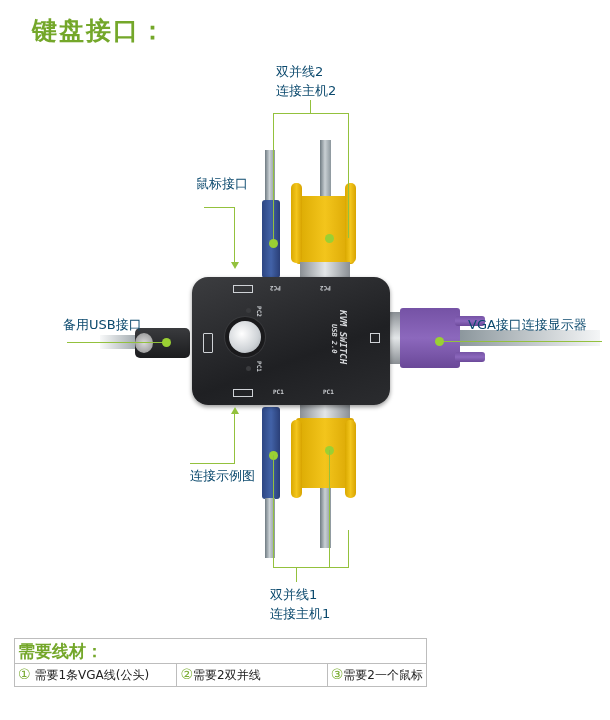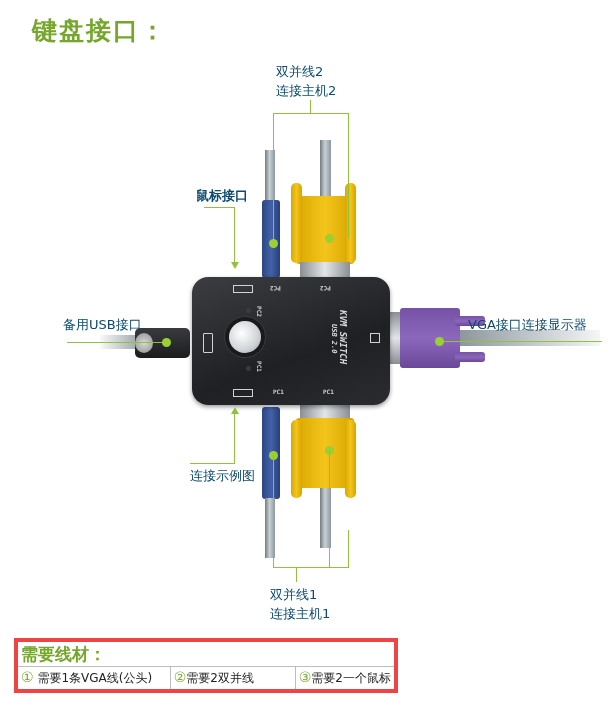--- a/index.html
+++ b/index.html
@@ -13,21 +13,21 @@
   .cable { position:absolute; background:linear-gradient(90deg,#6f7b82,#c9d0d4 45%,#8c979d); }
   .blue { position:absolute; background:linear-gradient(90deg,#2d4683,#4262a7 50%,#2a3f77); border-radius:3px; }
   .yellow { position:absolute; background:linear-gradient(90deg,#d9a800,#f3c51c 50%,#d7a300); }
   .purple { position:absolute; background:linear-gradient(180deg,#7552a5,#8c68bd 50%,#6a4898); }
   .box { position:absolute; left:192px; top:277px; width:198px; height:128px; border-radius:16px;
          background:linear-gradient(160deg,#3c3d40,#1f2023 60%,#2b2c2f); box-shadow:0 2px 4px rgba(0,0,0,.4); }
   .port-lbl { position:absolute; color:#cfd2d6; font-size:6px; font-weight:bold; font-family:"DejaVu Sans Mono", monospace; }
   .kvm { position:absolute; color:#d8dadd; font-size:9px; font-weight:bold; font-style:italic; transform:rotate(90deg); transform-origin:left top; white-space:nowrap; font-family:"DejaVu Sans Mono", monospace;}
   .btn { position:absolute; left:229px; top:321px; width:32px; height:32px; border-radius:50%;
          background:radial-gradient(circle at 40% 40%, #ffffff, #cfd3d7 60%, #9aa0a6); box-shadow:0 0 0 4px #1a1a1c, 0 0 0 5px #3a3b3e; }
-  .legend { position:absolute; left:14px; top:638px; width:384px; border:4px solid #ef4444; border-collapse:collapse; }
+  .legend { position:absolute; left:14px; top:638px; width:413px; border:1px solid #ef4444; border-collapse:collapse; }
   .legend td { border:1px solid #bdbdbd; font-size:12px; color:#222; height:22px; padding:0 3px; white-space:nowrap; }
   .legend .hdr { height:24px; font-size:17px; font-weight:bold; color:#74a72a; }
   .num { color:#7aac31; font-size:14px; }
 </style>
 </head>
 <body>
 
 <div class="title">键盘接口：</div>
 
 <div class="cable" style="left:265px;top:150px;width:10px;height:60px;"></div>
@@ -100,21 +100,21 @@
 <div class="ln" style="left:273px;top:455px;width:1px;height:112px;"></div>
 <div class="ln" style="left:329px;top:450px;width:1px;height:118px;"></div>
 <div class="ln" style="left:273px;top:567px;width:76px;height:1px;"></div>
 <div class="ln" style="left:348px;top:530px;width:1px;height:38px;"></div>
 <div class="ln" style="left:296px;top:567px;width:1px;height:15px;"></div>
 
 <div class="lbl" style="left:276px;top:62px;">
   <div>双并线2</div>
   <div>连接主机2</div>
 </div>
-<div class="lbl" style="left:196px;top:186px;font-weight:bold;">鼠标接口</div>
+<div class="lbl" style="left:196px;top:174px;">鼠标接口</div>
 <div class="lbl" style="left:63px;top:315px;">备用USB接口</div>
 <div class="lbl" style="left:468px;top:315px;text-align:right;">VGA接口连接显示器</div>
 <div class="lbl" style="left:190px;top:466px;">连接示例图</div>
 <div class="lbl" style="left:270px;top:585px;">
   <div>双并线1</div>
   <div>连接主机1</div>
 </div>
 
 <table class="legend">
   <tbody>

